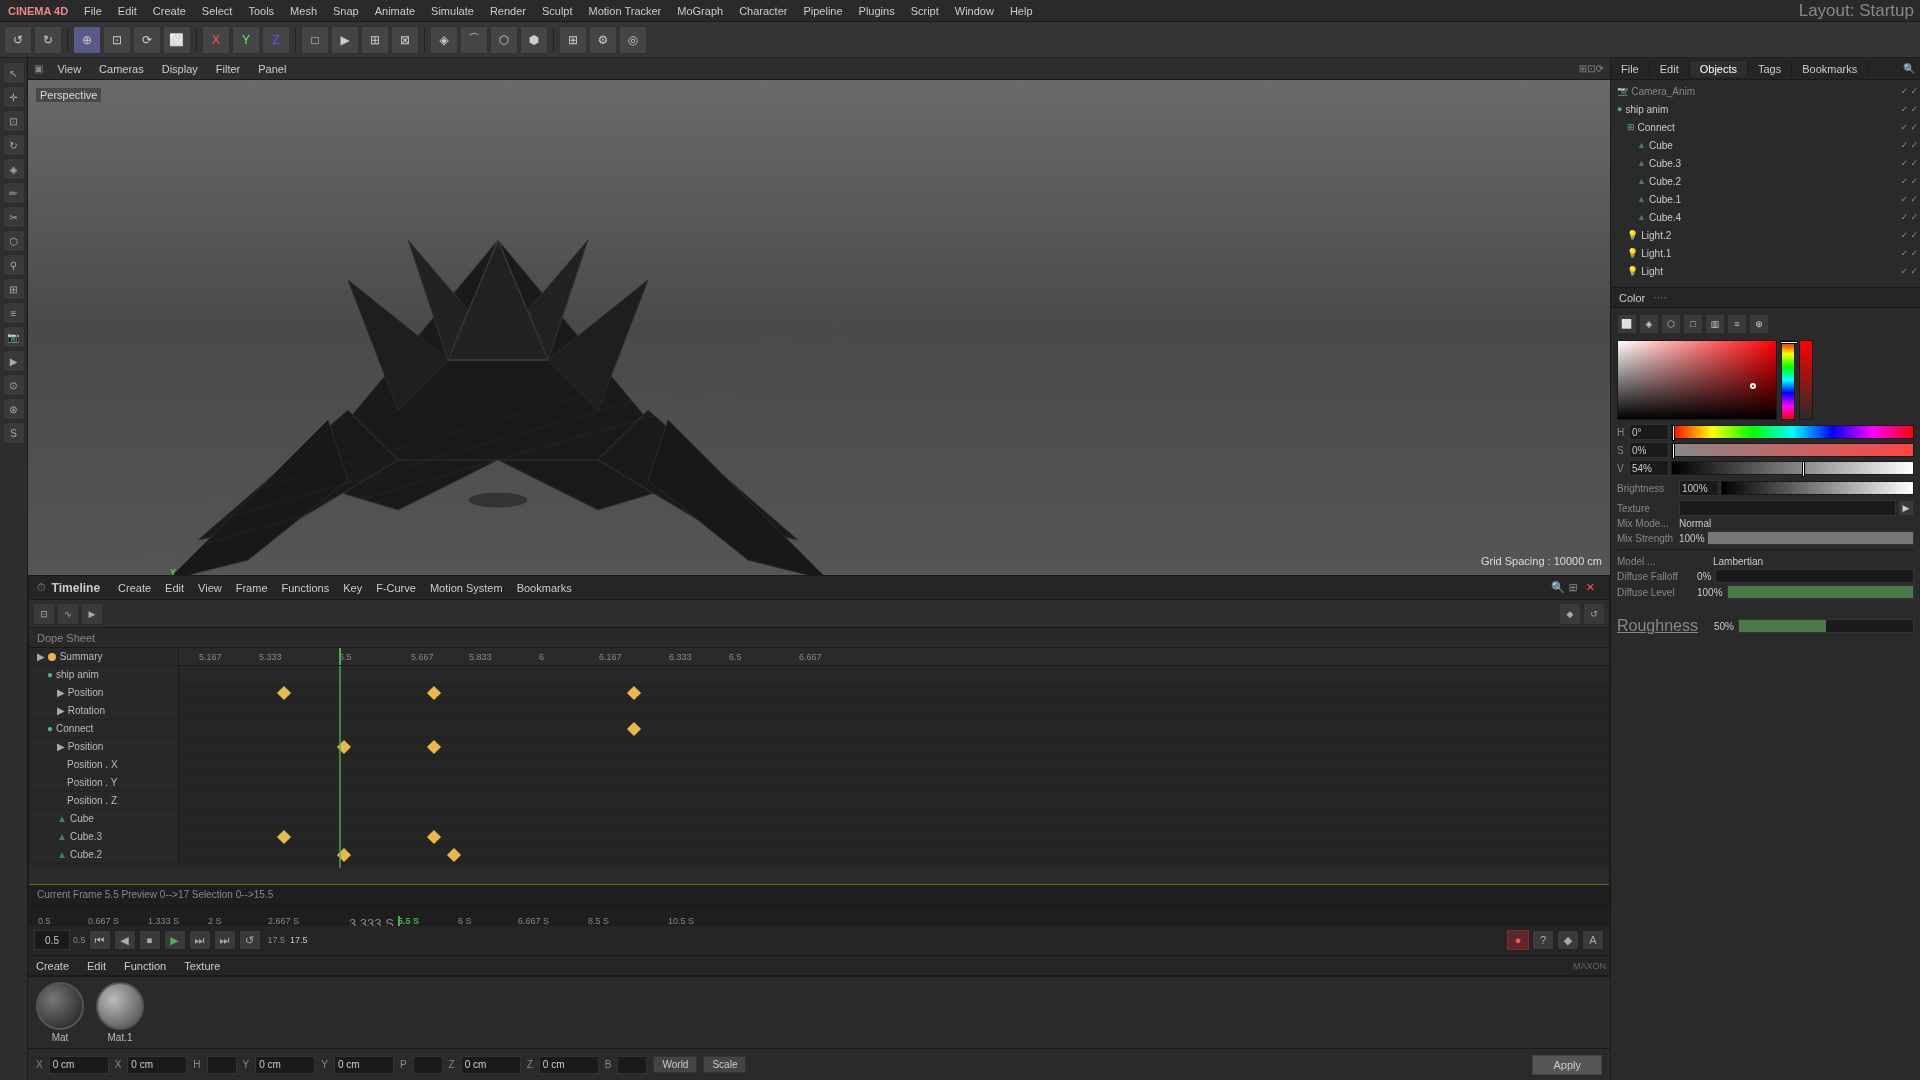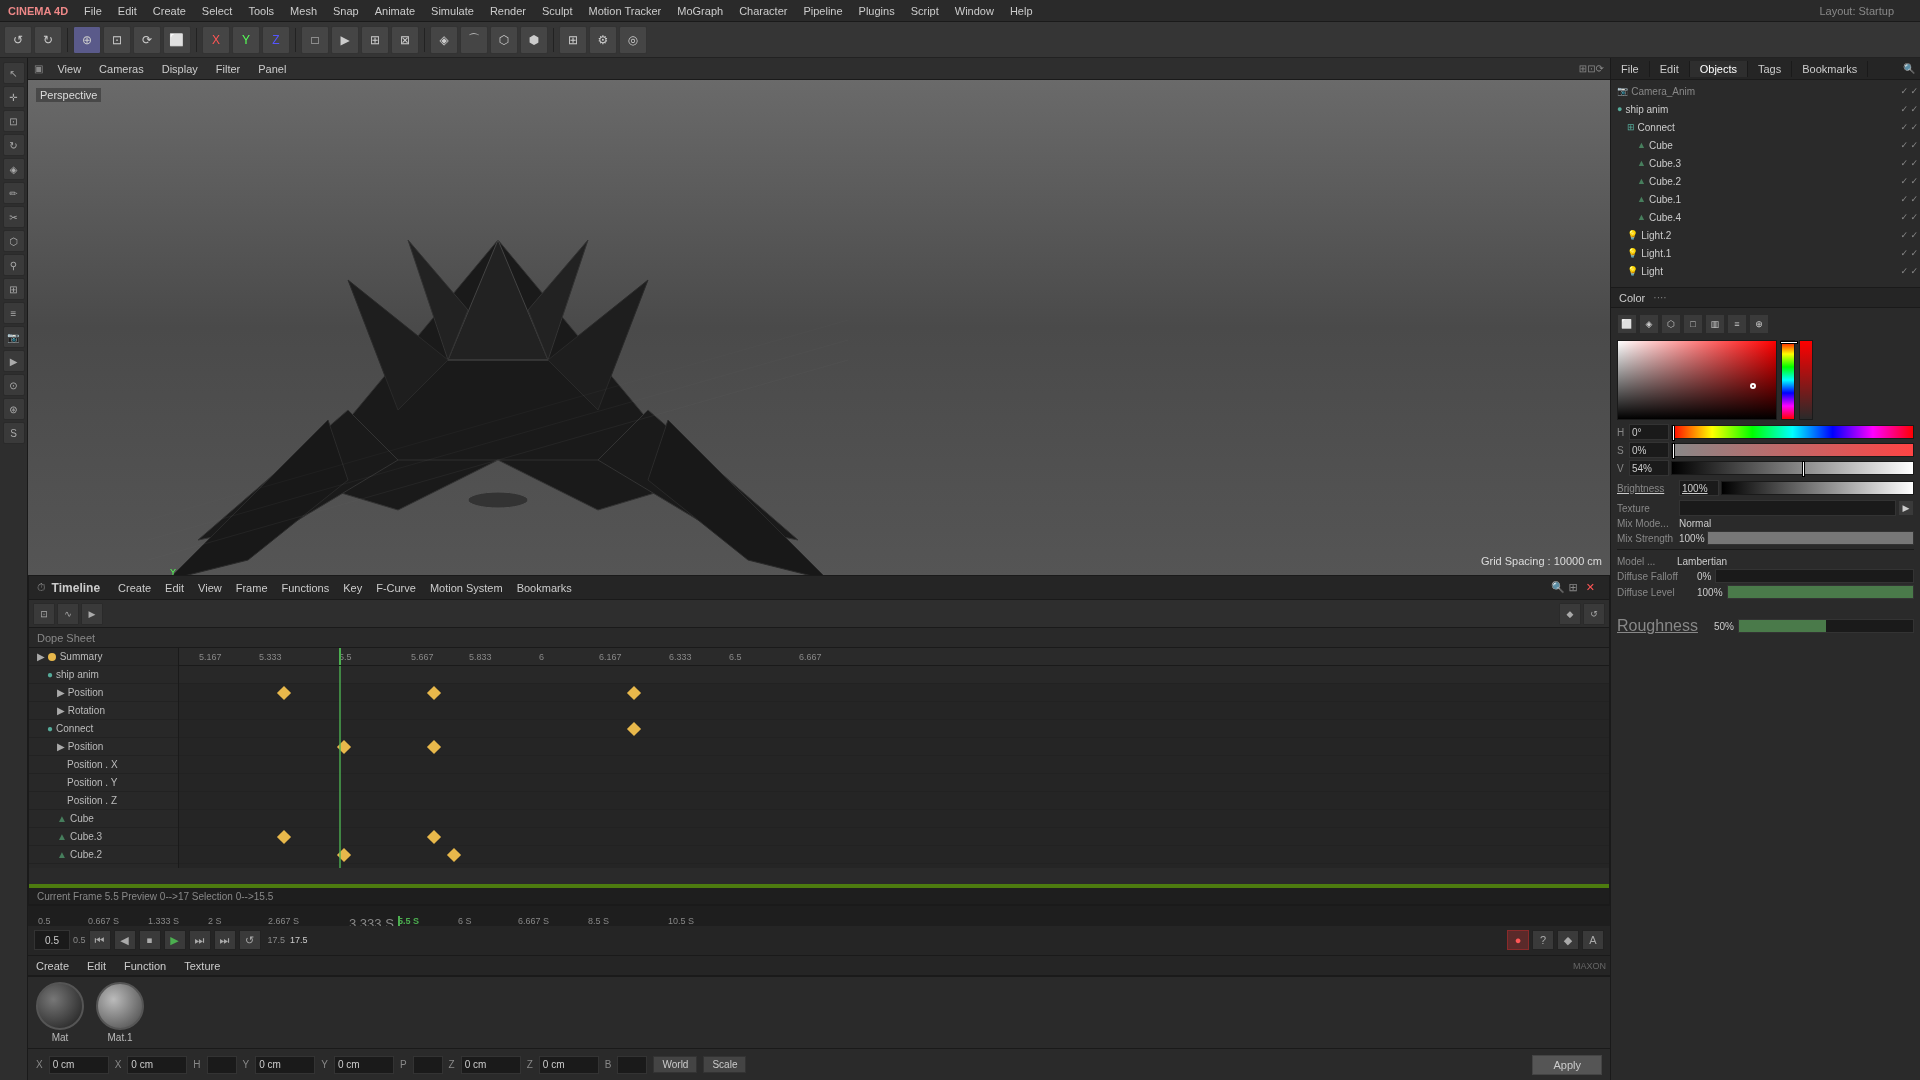--- a/index.html
+++ b/index.html
@@ -1,21 +1,21 @@
 <!DOCTYPE html>
 <html><head>
   <meta charset="utf-8">
   <style>
     * { margin: 0; padding: 0; box-sizing: border-box; }
     body { width: 1920px; height: 1080px; background: #3a3a3a; font-family: Arial, sans-serif; font-size: 11px; color: #ccc; overflow: hidden; user-select: none; }
 
     
     #menu-bar { width: 100%; height: 22px; background: #2a2a2a; display: flex; align-items: center; border-bottom: 1px solid #1a1a1a; }
     .menu-item { padding: 2px 8px; color: #ccc; font-size: 11px; cursor: pointer; }
-    #layout-label { margin-left: auto; padding-right: 26px; color: #888; font-size: 11px; }
+    #layout-label { margin-left: auto; padding-right: 6px; color: #888; font-size: 17px; }
 
     
     #toolbar { width: 100%; height: 36px; background: #353535; display: flex; align-items: center; border-bottom: 1px solid #222; padding: 0 4px; gap: 2px; }
     .toolbar-btn { width: 28px; height: 28px; background: #454545; border: 1px solid #333; border-radius: 2px; display: flex; align-items: center; justify-content: center; cursor: pointer; color: #ccc; font-size: 12px; }
     .toolbar-separator { width: 1px; height: 24px; background: #222; margin: 0 3px; }
 
     
     #main-layout { display: flex; width: 100%; height: calc(1080px - 22px - 36px); }
 
     
@@ -356,21 +356,21 @@
               <div class="kf-diamond" style="left:160px;top:4px;background:#e8b84b;"></div>
               <div class="kf-diamond" style="left:270px;top:4px;background:#e8b84b;"></div>
             </div>
             <div style="height:18px;border-bottom:1px solid #222;position:relative;"></div>
 
             <div style="position:absolute;left:160px;top:0;width:2px;height:100%;background:#4CAF50;opacity:0.7;"></div>
           </div>
         </div>
       </div>
 
-      <div id="timeline-status" style="height:20px;background:#1e1e1e;display:flex;align-items:center;padding:0 8px;color:#888;font-size:10px;border-top:4px solid #4d7c0f;">
+      <div id="timeline-status" style="height:20px;background:#1e1e1e;display:flex;align-items:center;padding:0 8px;color:#888;font-size:10px;border-top:1px solid #4d7c0f;">
         <span>Current Frame  5.5  Preview  0--&gt;17   Selection 0--&gt;15.5</span>
       </div>
     </div>
 
     <div id="anim-bar" style="height:50px;background:#252525;border-top:1px solid #1a1a1a;">
 
       <div id="anim-timeline" style="height:20px;background:#1e1e1e;position:relative;overflow:hidden;display:flex;align-items:center;">
         <div style="position:absolute;left:0;display:flex;gap:0;width:100%;">
           <span style="color:#888;font-size:9px;position:absolute;left:10px;">0.5</span>
           <span style="color:#888;font-size:9px;position:absolute;left:60px;">0.667 S</span>
@@ -568,21 +568,21 @@
           </div>
         </div>
         <div style="display:flex;align-items:center;margin-bottom:4px;gap:2px;">
           <span style="color:#888;font-size:10px;width:10px;">V</span>
           <input type="text" value="54%" style="width: 40px; height: 16px; background: rgb(26, 26, 26); border: 1px solid rgb(51, 51, 51); color: rgb(204, 204, 204); font-size: 10px; padding: 0px 2px;">
           <div style="flex:1;height:14px;background:linear-gradient(to right, #000, #fff);border:1px solid #1a1a1a;position:relative;">
             <div style="position:absolute;left:54%;top:-1px;width:3px;height:16px;background:white;border:1px solid #000;"></div>
           </div>
         </div>
 
-        <div style="display:flex;align-items:center;margin-bottom:4px;gap:2px;text-decoration:underline;">
+        <div style="display:flex;align-items:center;margin-bottom:4px;gap:2px;">
           <span style="color:#888;font-size:10px;width:60px;">Brightness</span>
           <input type="text" value="100%" style="width: 40px; height: 16px; background: rgb(26, 26, 26); border: 1px solid rgb(51, 51, 51); color: rgb(204, 204, 204); font-size: 10px; padding: 0px 2px;">
           <div style="flex:1;height:14px;background:linear-gradient(to right, #000, #fff);border:1px solid #1a1a1a;"></div>
         </div>
 
         <div style="display:flex;align-items:center;margin-bottom:2px;gap:2px;">
           <span style="color:#888;font-size:10px;width:60px;">Texture</span>
           <div style="flex:1;height:16px;background:#1a1a1a;border:1px solid #333;"></div>
           <div style="width:16px;height:16px;background:#3a3a3a;border:1px solid #2a2a2a;display:flex;align-items:center;justify-content:center;cursor:pointer;font-size:9px;">▶</div>
         </div>
@@ -597,21 +597,21 @@
           <span style="color:#ccc;font-size:10px;">100%</span>
           <div style="flex:1;height:14px;background:#555;border:1px solid #333;position:relative;">
             <div style="position:absolute;left:0;top:0;width:100%;height:100%;background:#777;"></div>
           </div>
         </div>
 
         <div style="height:1px;background:#1a1a1a;margin:4px 0;"></div>
 
         <div id="model-section" style="padding:2px 0;">
           <div class="model-row" style="display:flex;align-items:center;margin-bottom:2px;">
-            <span style="color:#888;font-size:10px;width:60px;">Model ...</span>
+            <span style="color:#888;font-size:10px;width:96px;">Model ...</span>
             <span style="color:#ccc;font-size:10px;">Lambertian</span>
           </div>
           <div style="display:flex;align-items:center;margin-bottom:2px;">
             <span style="color:#888;font-size:10px;width:80px;">Diffuse Falloff</span>
             <span style="color:#ccc;font-size:10px;">0%</span>
             <div style="flex:1;height:14px;background:#1a1a1a;border:1px solid #333;margin-left:4px;">
               <div style="width:0%;height:100%;background:#4a7a4a;"></div>
             </div>
           </div>
           <div style="display:flex;align-items:center;margin-bottom:18px;">

